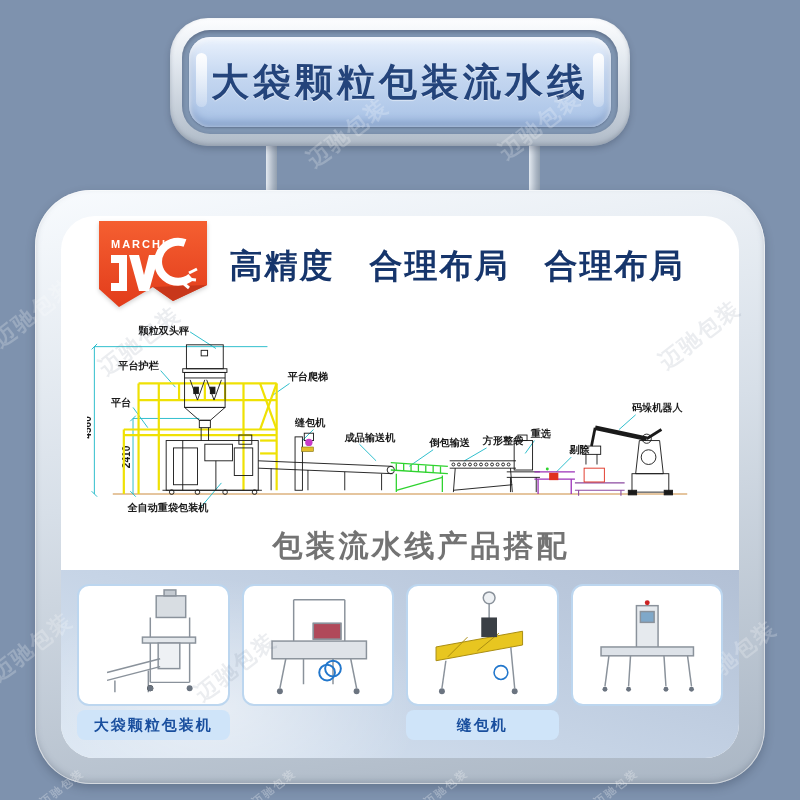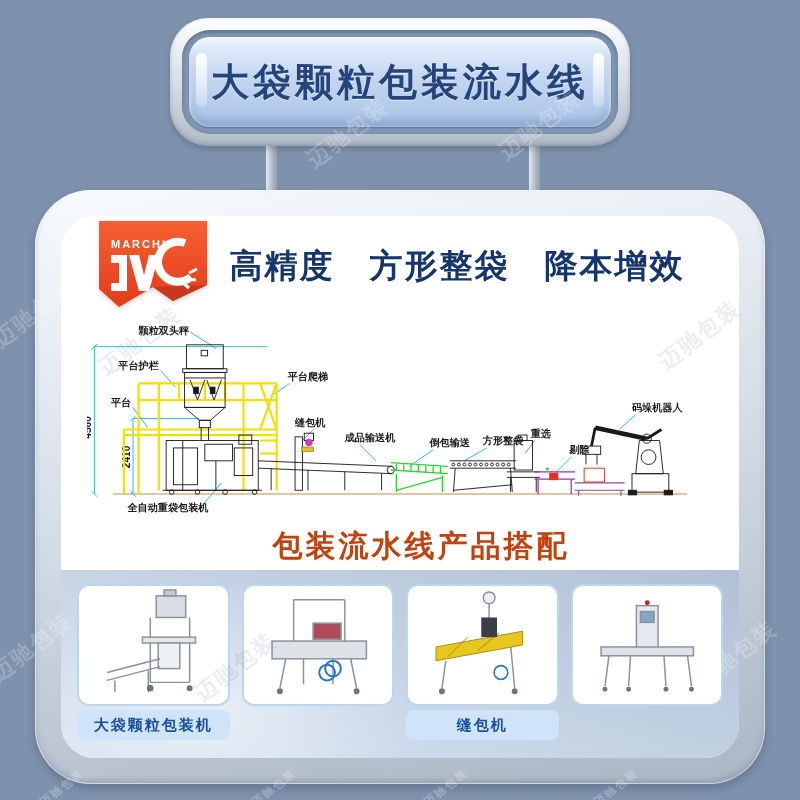--- a/index.html
+++ b/index.html
@@ -57,21 +57,21 @@
   .headline{
     flex:1;text-align:center;font-size:33px;font-weight:bold;color:#16356B;letter-spacing:2px;
   }
   
   .diagram{height:212px;margin:4px 26px 0 26px;}
   .diagram svg{width:100%;height:100%;}
   .dg-label{font-size:11px;font-weight:bold;fill:#1a1a1a;}
   
   .section-title{
     height:44px;line-height:44px;text-align:center;
-    font-size:30px;font-weight:bold;color:#c2410c;letter-spacing:3px;margin-left:42px;
+    font-size:30px;font-weight:bold;color:#737373;letter-spacing:3px;margin-left:42px;
   }
   
   .products-band{
     position:absolute;left:0;right:0;bottom:0;top:354px;
     background:linear-gradient(200deg,#b2c0d5 0%,#c6d4e6 55%,#d9e5f2 100%);
   }
   .products-band::before{
     content:"";position:absolute;left:-60px;bottom:-80px;width:420px;height:260px;border-radius:50%;
     background:radial-gradient(closest-side,rgba(255,255,255,.5),rgba(255,255,255,0));
   }
@@ -133,21 +133,21 @@
             <g fill="#ffffff">
               <polygon points="14,34 30,34 30,70 14,70 14,62 22,62 22,42 14,42"></polygon>
               <polygon points="32,34 42,34 47,54 52,34 62,34 52,70 42,70"></polygon>
             </g>
             <g stroke="#ffffff" fill="none">
               <path d="M88,22 a20,20 0 1 0 6,34" stroke-width="8"></path>
               <path d="M92,52 l8,-4 M90,58 l9,1 M86,62 l6,5" stroke-width="3"></path>
             </g>
           </svg>
         </div>
-        <div class="headline">高精度　方形整袋　降本增效</div>
+        <div class="headline">高精度　合理布局　合理布局</div>
       </div>
 
       <div class="diagram">
         <svg viewBox="0 0 680 215" preserveAspectRatio="xMidYMid meet">
 
           <line x1="28" y1="190" x2="652" y2="190" stroke="#DDB27E" stroke-width="1.5"></line>
 
           <g stroke="#1FB9C9" stroke-width="1" fill="none">
             <line x1="8" y1="30" x2="8" y2="190"></line>
             <line x1="8" y1="30" x2="196" y2="30"></line>

